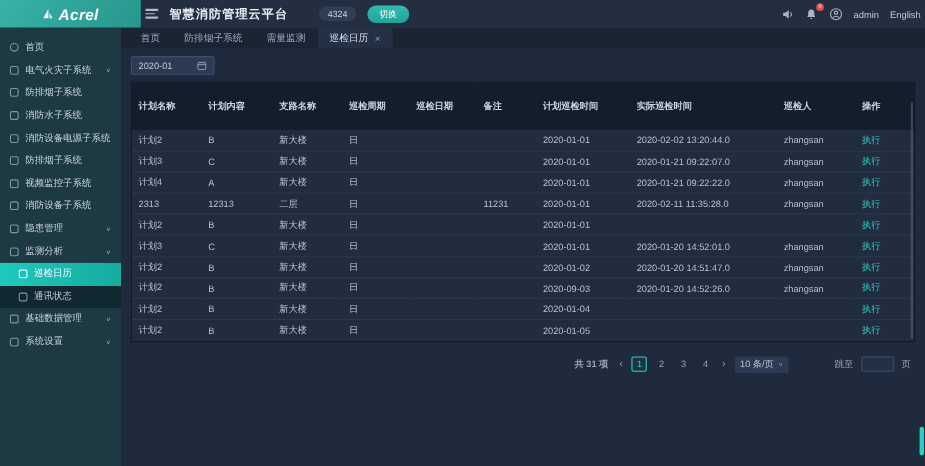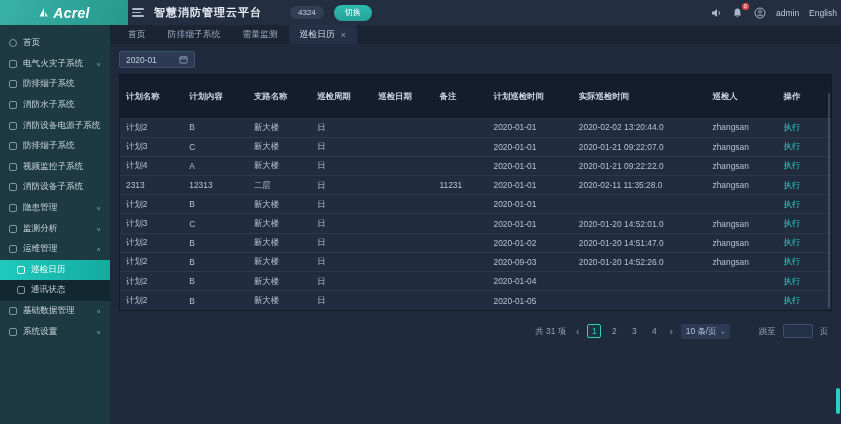--- a/index.html
+++ b/index.html
@@ -51,27 +51,27 @@
 
   .table-wrap { position:relative; border:1px solid #121a28; }
   table { width:100%; border-collapse:collapse; table-layout:fixed; }
   thead th { background:#141d2b; height:17px; font-size:8.4px; color:#ccd4e1; text-align:left; padding:16px 6px; font-weight:bold; white-space:nowrap; overflow:hidden; }
   tbody td { height:19.2px; font-size:8.4px; color:#b6c0d0; padding:0 6px; border-top:1px solid #2a3850; background:#212d3f; white-space:nowrap; overflow:hidden; }
   tbody tr:first-child td { border-top:none; }
   td .action-link { color:#2bd0c5; cursor:pointer; }
   .table-scroll-track { position:absolute; top:18px; bottom:2px; right:1px; width:2.5px; background:#5f6d86; opacity:.5; border-radius:2px; }
 
   .pager-row { display:flex; justify-content:flex-end; align-items:center; gap:7px; margin-top:13px; font-size:8.4px; color:#97a4b8; padding-right:4px; }
-  .pager-total { margin-right:2px; }
+  .pager-total { margin-right:2px;font-weight:bold; }
   .page-arrow { cursor:pointer; color:#8d9ab0; font-size:10px; padding:0 1px; }
   .page-btn { min-width:14px; height:14px; display:flex; align-items:center; justify-content:center; cursor:pointer; border-radius:2px; padding:0 2px; }
   .page-btn.current { border:1px solid #2bd0c5; color:#2bd0c5; background:rgba(43,208,197,.05); }
   .size-select { background:#2c3a54; border-radius:2px; height:15px; padding:0 5px; display:flex; align-items:center; gap:4px; color:#b9c3d4; cursor:pointer; }
   .size-select .caret { font-size:6px; color:#8d9bb1; transform:scaleY(.8); }
-  .jump-label { margin-left:4px;padding-left:18px; }
+  .jump-label { margin-left:17px;padding-left:18px; }
   .jump-input { width:30px; height:14px; background:#223048; border:1px solid #3e4f6e; border-radius:2px; color:#c3cddd; font-size:8.4px; padding:0 3px; outline:none; }
 
   .page-scrollbar { position:absolute; right:1px; top:388px; width:4px; height:26px; background:#2bd0c5; border-radius:2px; z-index:9; }
 </style>
 </head>
 <body>
 
 <div class="app">
 
   <div class="top-header">
@@ -155,25 +155,20 @@
         <div class="side-item">
           <span class="mini-icon"></span>
           <span class="side-label">隐患管理</span>
           <span class="chev">∨</span>
         </div>
         <div class="side-item">
           <span class="mini-icon"></span>
           <span class="side-label">监测分析</span>
           <span class="chev">∨</span>
         </div>
-        <div class="side-item">
-          <span class="mini-icon"></span>
-          <span class="side-label">运维管理</span>
-          <span class="chev">∧</span>
-        </div>
         <div class="submenu">
           <div class="sub-item active">
             <span class="mini-icon"></span>
             <span class="side-label">巡检日历</span>
           </div>
           <div class="sub-item">
             <span class="mini-icon"></span>
             <span class="side-label">通讯状态</span>
           </div>
         </div>

